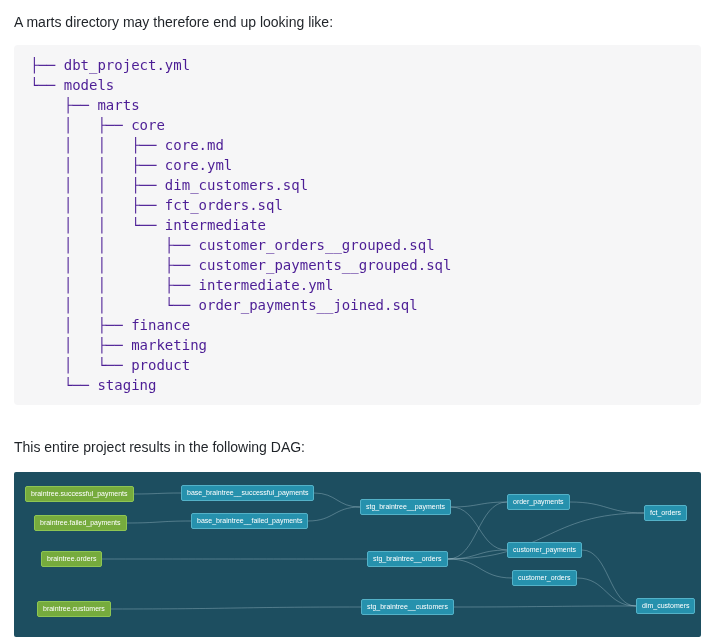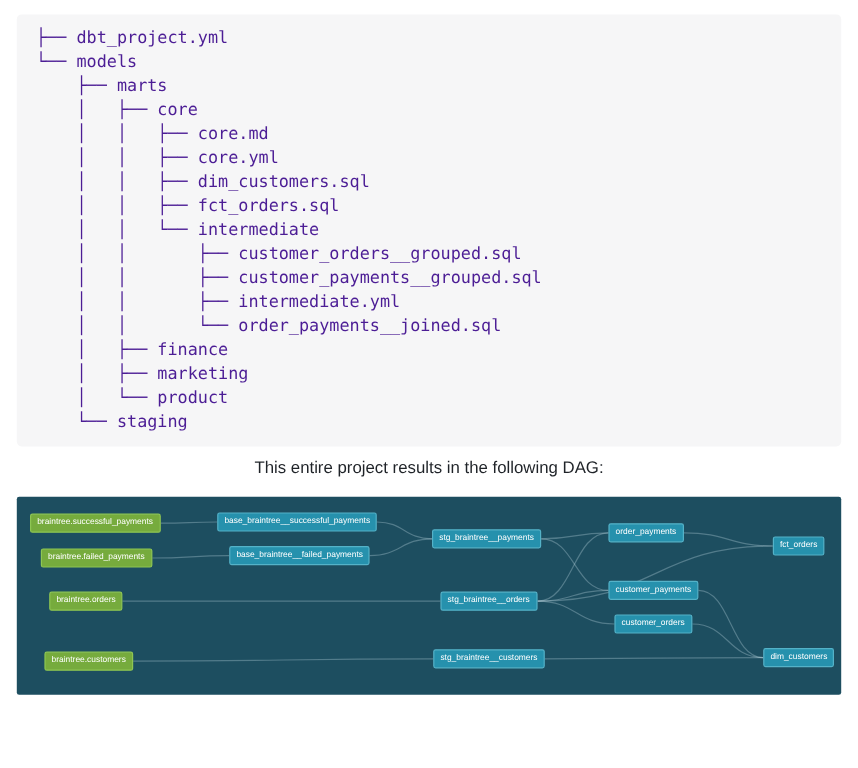--- a/index.html
+++ b/index.html
@@ -6,21 +6,21 @@
   html,body { background:#ffffff; }
   body {
     width:715px; height:640px;
     font-family:"Liberation Sans", sans-serif;
     color:#1f2328;
     overflow:hidden;
   }
   .page { padding:12px 14px; }
   .caption { font-size:14px; line-height:18px; color:#1f2328; }
   .intro { margin:1px 0 14px 0; }
-  .dag-caption { margin:8px 0 16px 0;text-align:center; }
+  .dag-caption { margin:33px 0 16px 0; }
   .code-block {
     background:#f6f6f7;
     border-radius:4px;
     padding:10px 16px;
     width:687px;
   }
   pre.tree {
     font-family:"DejaVu Sans Mono","Liberation Mono",monospace;
     font-size:14px;
     line-height:20px;
@@ -58,20 +58,21 @@
   .node.model {
     background:var(--model-fill,#2691ad);
     border-color:var(--model-border,#54b2c8);
   }
 </style>
 </head>
 <body>
 
 <div class="page">
 
+  <p class="caption intro">A marts directory may therefore end up looking like:</p>
 
   <div class="code-block">
     <pre class="tree">├── dbt_project.yml
 └── models
     ├── marts
     │   ├── core
     │   │   ├── core.md
     │   │   ├── core.yml
     │   │   ├── dim_customers.sql
     │   │   ├── fct_orders.sql

